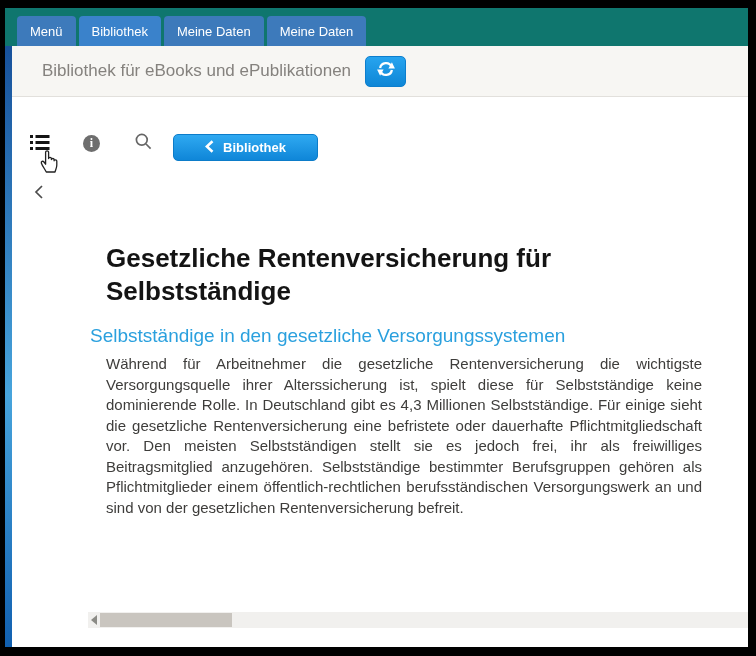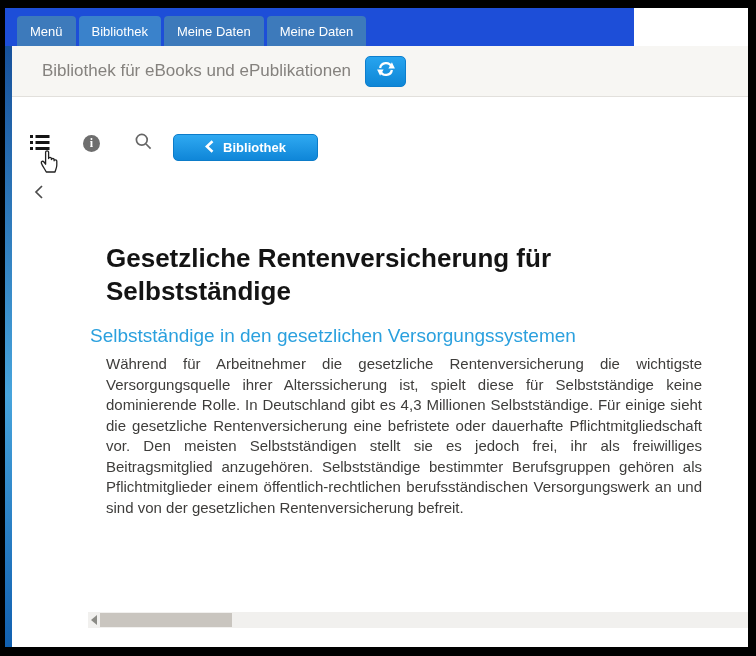--- a/index.html
+++ b/index.html
@@ -7,22 +7,22 @@
   .canvas {
     position:relative; width:756px; height:656px; background:#000;
     font-family:"Liberation Sans", sans-serif; overflow:hidden;
   }
   .window {
     position:absolute; left:5px; top:8px; width:743px; height:639px;
     background:#ffffff; overflow:hidden;
   }
   
   .tabbar {
-    position:absolute; left:0; top:0; width:629px; height:38px;
-    background:#1d4ed8; display:flex; align-items:flex-end; padding-left:12px; gap:3px;
+    position:absolute; left:0; top:0; width:743px; height:38px;
+    background:#0f766e; display:flex; align-items:flex-end; padding-left:12px; gap:3px;
   }
   .tab {
     height:30px; padding:0 13px; display:flex; align-items:center;
     background:#3d7abb; border-radius:4px 4px 0 0;
     color:#ffffff; font-size:13px; cursor:pointer; white-space:nowrap;
   }
   .tab.active { background:#3a82cb; }
   
   .header {
     position:absolute; left:7px; top:38px; width:736px; height:51px;
@@ -151,21 +151,21 @@
     </div>
 
     <div class="nav-chevron">
       <svg width="12" height="16" viewBox="0 0 12 16">
         <polyline points="9,2 3,8 9,14" stroke="#4c4c4c" stroke-width="1.7" fill="none"></polyline>
       </svg>
     </div>
 
     <div class="article">
       <h1>Gesetzliche Rentenversicherung für Selbstständige</h1>
-      <h2>Selbstständige in den gesetzlichen Versorgungssystemen</h2>
+      <h2>Selbstständige in den gesetzliche Versorgungssystemen</h2>
       <p>Während für Arbeitnehmer die gesetzliche Rentenversicherung die wichtigste Versorgungsquelle ihrer Alterssicherung ist, spielt diese für Selbstständige keine dominierende Rolle. In Deutschland gibt es 4,3 Millionen Selbstständige. Für einige sieht die gesetzliche Rentenversicherung eine befristete oder dauerhafte Pflichtmitgliedschaft vor. Den meisten Selbstständigen stellt sie es jedoch frei, ihr als freiwilliges Beitragsmitglied anzugehören. Selbstständige bestimmter Berufsgruppen gehören als Pflichtmitglieder einem öffentlich-rechtlichen berufsständischen Versorgungswerk an und sind von der gesetzlichen Rentenversicherung befreit.</p>
     </div>
 
     <div class="hscrollbar">
       <div class="scroll-arrow-left"></div>
       <div class="scroll-thumb"></div>
     </div>
 
   </div>
 </div>

